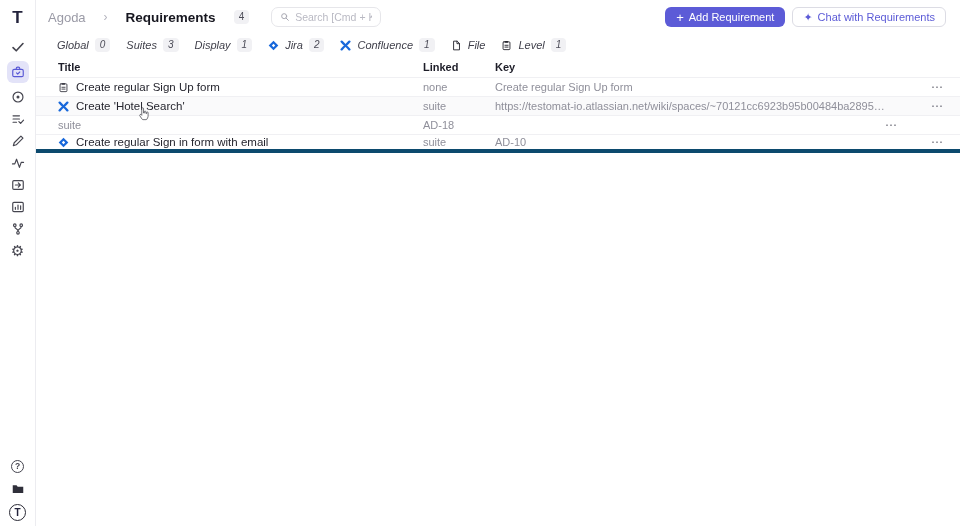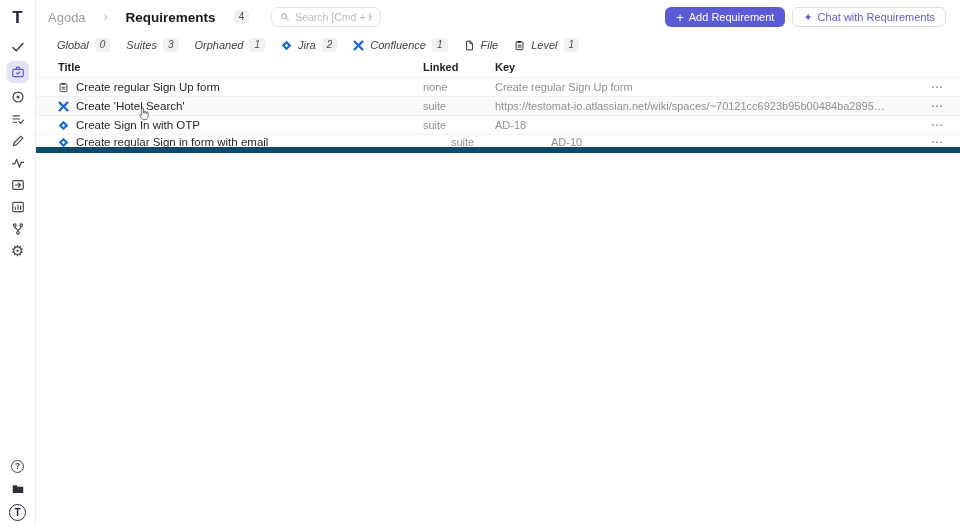--- a/index.html
+++ b/index.html
@@ -80,21 +80,21 @@
   }
   .btn-display svg { width:11px; height:11px; color:#3f3f4a; }
   
   .table { }
   .trow {
     display:grid; grid-template-columns:365px 72px 1fr 46px;
     align-items:center; padding-left:22px; padding-right:10px; height:19px;
   }
   .thead { height:21px; font-weight:bold; font-size:11px; color:#1d1d28; }
   .tbody .trow { border-top:1px solid #f0f0f3; cursor:pointer; }
-  .tbody .trow:last-child { border-bottom:6px solid #0c4a6e;gap:28px; }
+  .tbody .trow:last-child { border-bottom:4px solid #0c4a6e; }
   .tbody .trow.hovered { background:#fafafb; }
   .cell-title { display:flex; align-items:center; gap:7px; overflow:hidden; }
   .cell-title .tt { color:#26262f; font-size:11.5px; white-space:nowrap; overflow:hidden; text-overflow:ellipsis; }
   .cell-title .ic { color:#3c3c46; flex:none; }
   .cell-gray { color:#8f8f9a; font-size:11px; white-space:nowrap; overflow:hidden; text-overflow:ellipsis; padding-right:16px; }
   .cell-menu { text-align:right; color:#6b6b76; font-size:12px; letter-spacing:1px; cursor:pointer; padding-right:6px; }
   
   .cursor-hand { position:absolute; left:138px; top:107px; width:12px; height:14px; pointer-events:none; z-index:9; }
 </style>
 </head>
@@ -231,21 +231,21 @@
     <div class="chips">
         <div class="chip">
           <span class="lbl">Global</span>
           <span class="badge">0</span>
         </div>
         <div class="chip">
           <span class="lbl">Suites</span>
           <span class="badge">3</span>
         </div>
         <div class="chip">
-          <span class="lbl">Orphaned</span>
+          <span class="lbl">Display</span>
           <span class="badge">1</span>
         </div>
         <div class="chip">
           <span class="ic" style="display: flex;">
             <svg viewBox="0 0 24 24">
               <path d="M12 1.5L22.5 12 12 22.5 1.5 12Z" fill="#1868db"></path>
               <path d="M12 8.4L15.6 12 12 15.6 8.4 12Z" fill="#fff"></path>
             </svg>
           </span>
           <span class="lbl">Jira</span>
@@ -315,29 +315,20 @@
                 <path d="M20.5 3.5C14 11 10 13 3.5 20.5"></path>
               </svg>
             </span>
             <span class="tt">Create 'Hotel Search'</span>
           </div>
           <div class="cell-gray">suite</div>
           <div class="cell-gray">https://testomat-io.atlassian.net/wiki/spaces/~70121cc6923b95b00484ba28956db...</div>
           <div class="cell-menu">⋯</div>
         </div>
         <div class="trow">
-          <div class="cell-title">
-            <span class="ic" style="display: flex;">
-              <svg viewBox="0 0 24 24">
-                <path d="M12 1.5L22.5 12 12 22.5 1.5 12Z" fill="#1868db"></path>
-                <path d="M12 8.4L15.6 12 12 15.6 8.4 12Z" fill="#fff"></path>
-              </svg>
-            </span>
-            <span class="tt">Create Sign In with OTP</span>
-          </div>
           <div class="cell-gray">suite</div>
           <div class="cell-gray">AD-18</div>
           <div class="cell-menu">⋯</div>
         </div>
         <div class="trow">
           <div class="cell-title">
             <span class="ic" style="display: flex;">
               <svg viewBox="0 0 24 24">
                 <path d="M12 1.5L22.5 12 12 22.5 1.5 12Z" fill="#1868db"></path>
                 <path d="M12 8.4L15.6 12 12 15.6 8.4 12Z" fill="#fff"></path>

